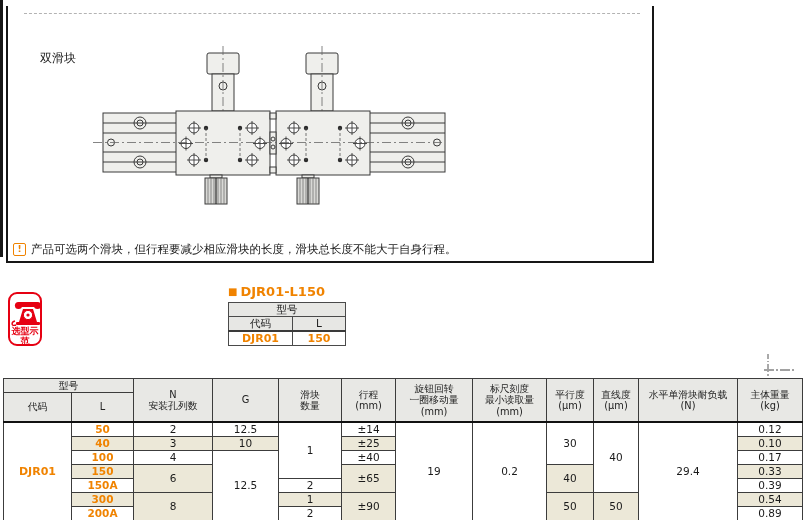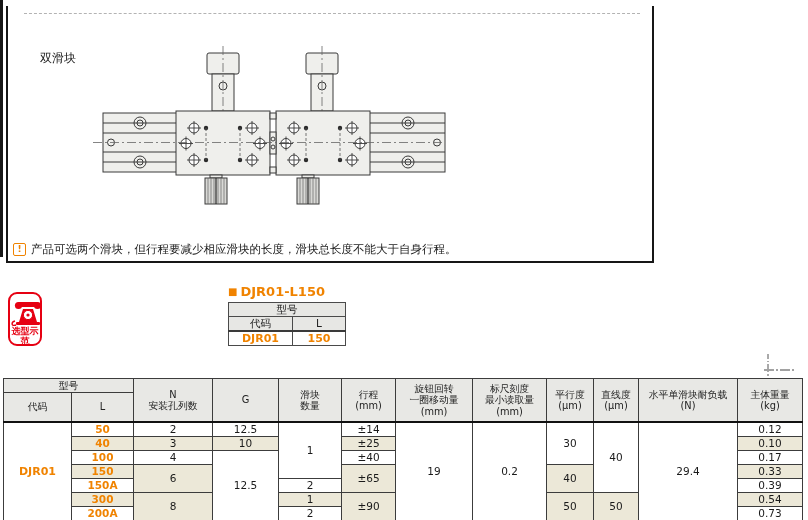--- a/index.html
+++ b/index.html
@@ -338,21 +338,21 @@
         <td rowspan="2">8</td>
         <td>1</td>
         <td rowspan="2">±90</td>
         <td rowspan="2">50</td>
         <td rowspan="2">50</td>
         <td>0.54</td>
       </tr>
       <tr>
         <td class="lval">200A</td>
         <td>2</td>
-        <td>0.73</td>
+        <td>0.89</td>
       </tr>
     </tbody>
   </table>
 
 <svg id="frag-mark" width="46" height="24" viewBox="0 0 46 24">
   <line x1="12" y1="0" x2="12" y2="22" stroke="#555" stroke-width="1" stroke-dasharray="5,2,1,2"></line>
   <line x1="8" y1="16" x2="38" y2="16" stroke="#444" stroke-width="1" stroke-dasharray="10,2,2,2"></line>
 </svg>
 
 </body></html>

